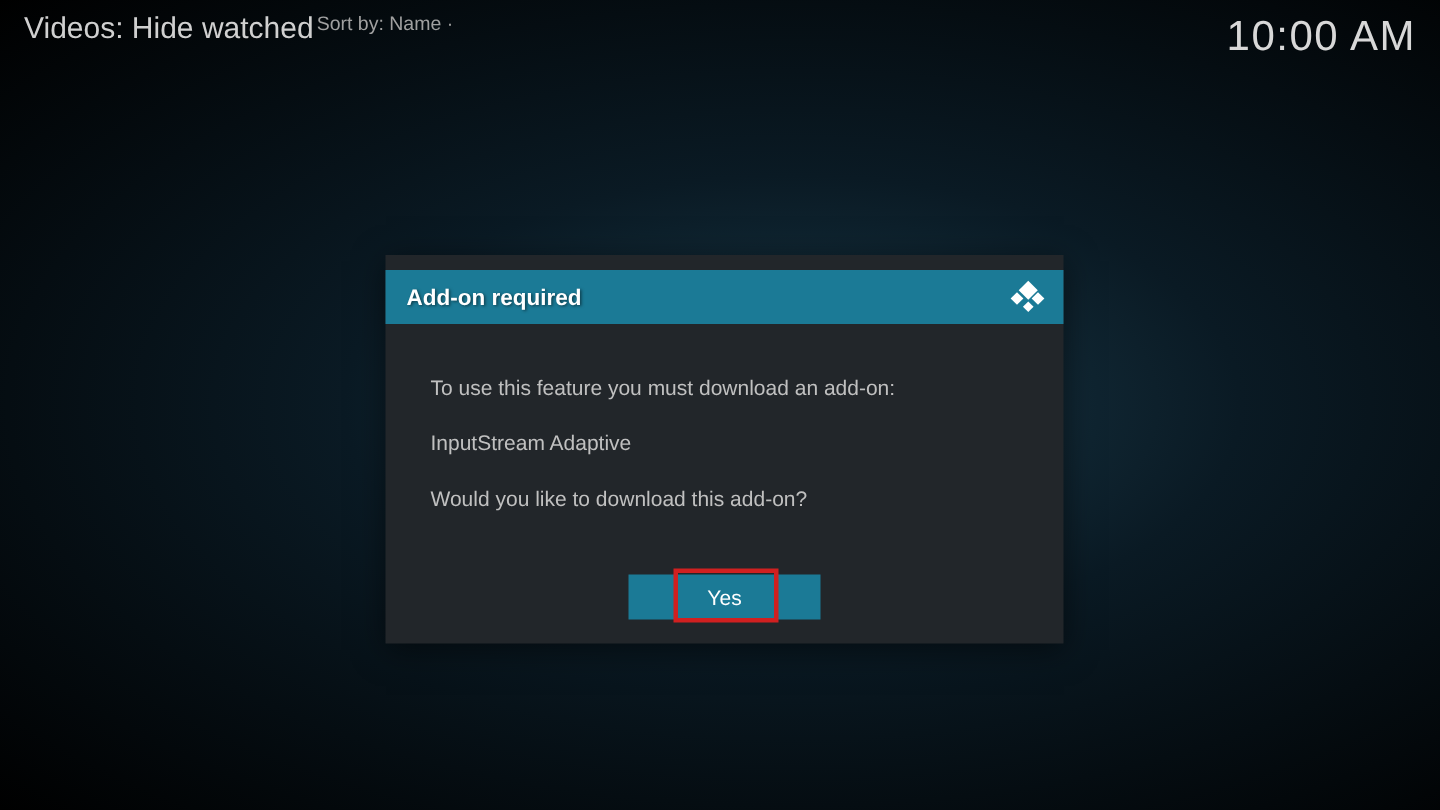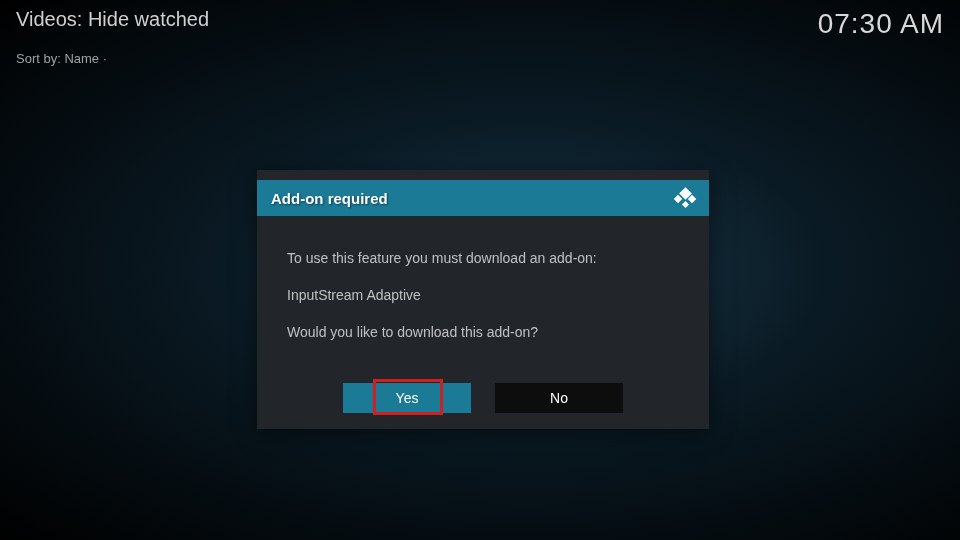--- a/index.html
+++ b/index.html
@@ -20,22 +20,22 @@
       position: absolute;
       top: 8px;
       left: 16px;
       right: 16px;
       display: flex;
       justify-content: space-between;
       align-items: flex-start;
     }
     .header-left {
       display: flex;
-      flex-direction: column;
-      gap: 20px;
+      flex-direction: row;
+      gap: 2px;
     }
     .header-title {
       font-size: 20px;
       color: #d0d0d0;
       font-weight: 400;
     }
     .sort-by {
       font-size: 13px;
       color: #a0a0a0;
     }
@@ -127,21 +127,21 @@
     }
   </style>
 </head>
 <body>
 
 <div class="header">
   <div class="header-left">
     <div class="header-title">Videos: Hide watched</div>
     <div class="sort-by">Sort by: Name  ·</div>
   </div>
-  <div class="clock">07:30 AM</div>
+  <div class="clock">10:00 AM</div>
 </div>
 
 <div class="dialog">
   <div class="dialog-header">
     <span class="dialog-title">Add-on required</span>
     <span class="app-icon">
       <span class="app-icon-diamond d1"></span>
       <span class="app-icon-diamond d2"></span>
       <span class="app-icon-diamond d3"></span>
       <span class="app-icon-diamond d4"></span>
@@ -150,17 +150,14 @@
   <div class="dialog-body">
     <p>To use this feature you must download an add-on:</p>
     <p>InputStream Adaptive</p>
     <p>Would you like to download this add-on?</p>
   </div>
   <div class="dialog-buttons">
     <button class="btn btn-yes">
       <span>Yes</span>
       <span class="highlight-box"></span>
     </button>
-    <button class="btn btn-no">
-      <span>No</span>
-    </button>
   </div>
 </div>
 
 </body></html>

